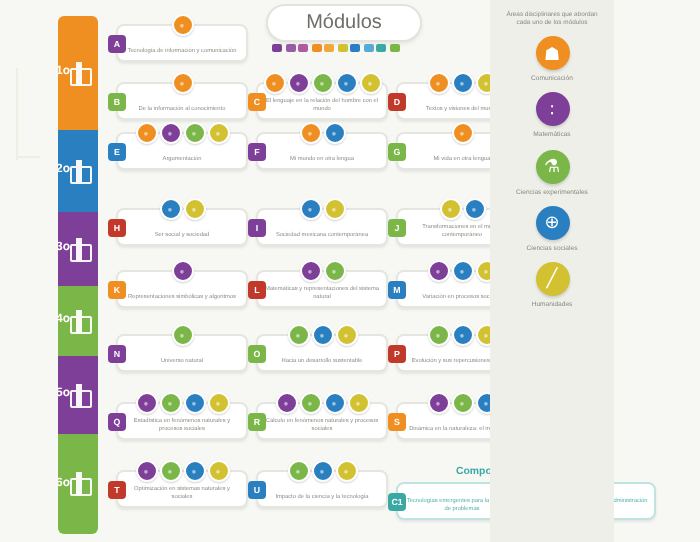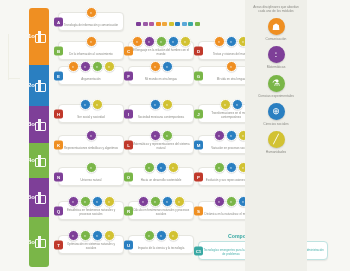--- a/index.html
+++ b/index.html
@@ -105,20 +105,23 @@
       <div class="rail-seg" style="background: rgb(126, 63, 152); flex: 36 1 0%;">
         <div class="rail-ico"></div>
         <div class="rail-num">5o</div>
       </div>
       <div class="rail-seg" style="background: rgb(122, 182, 72); flex: 46 1 0%;">
         <div class="rail-ico"></div>
         <div class="rail-num">6o</div>
       </div>
     </div>
 
+  <div id="title-pill">
+    <span>Módulos</span>
+  </div>
   <div id="title-dashes">
       <i style="background: rgb(126, 63, 152);"></i>
       <i style="background: rgb(154, 91, 166);"></i>
       <i style="background: rgb(176, 91, 160);"></i>
       <i style="background: rgb(239, 143, 34);"></i>
       <i style="background: rgb(240, 167, 60);"></i>
       <i style="background: rgb(210, 194, 50);"></i>
       <i style="background: rgb(42, 127, 193);"></i>
       <i style="background: rgb(90, 168, 216);"></i>
       <i style="background: rgb(58, 169, 164);"></i>

